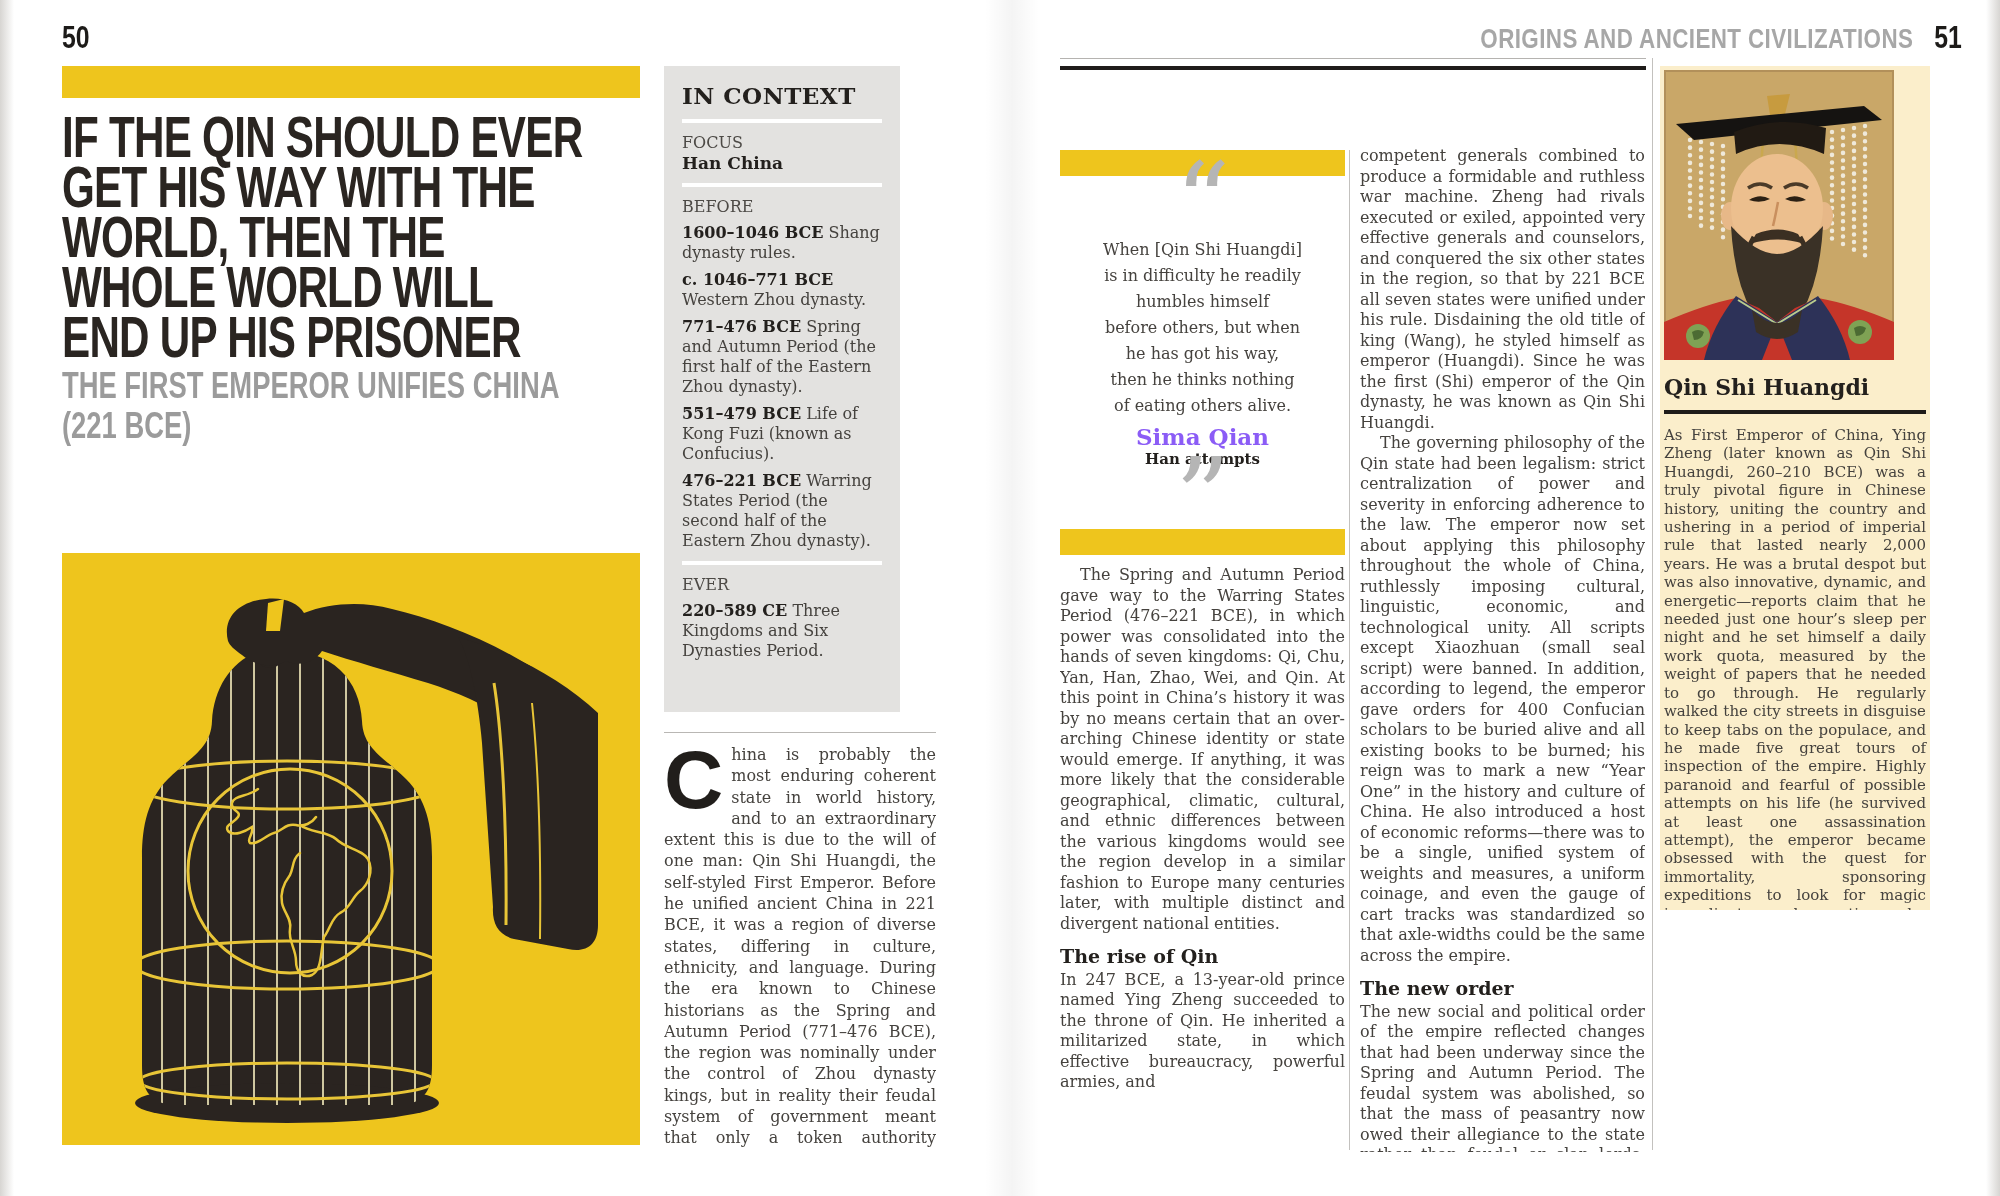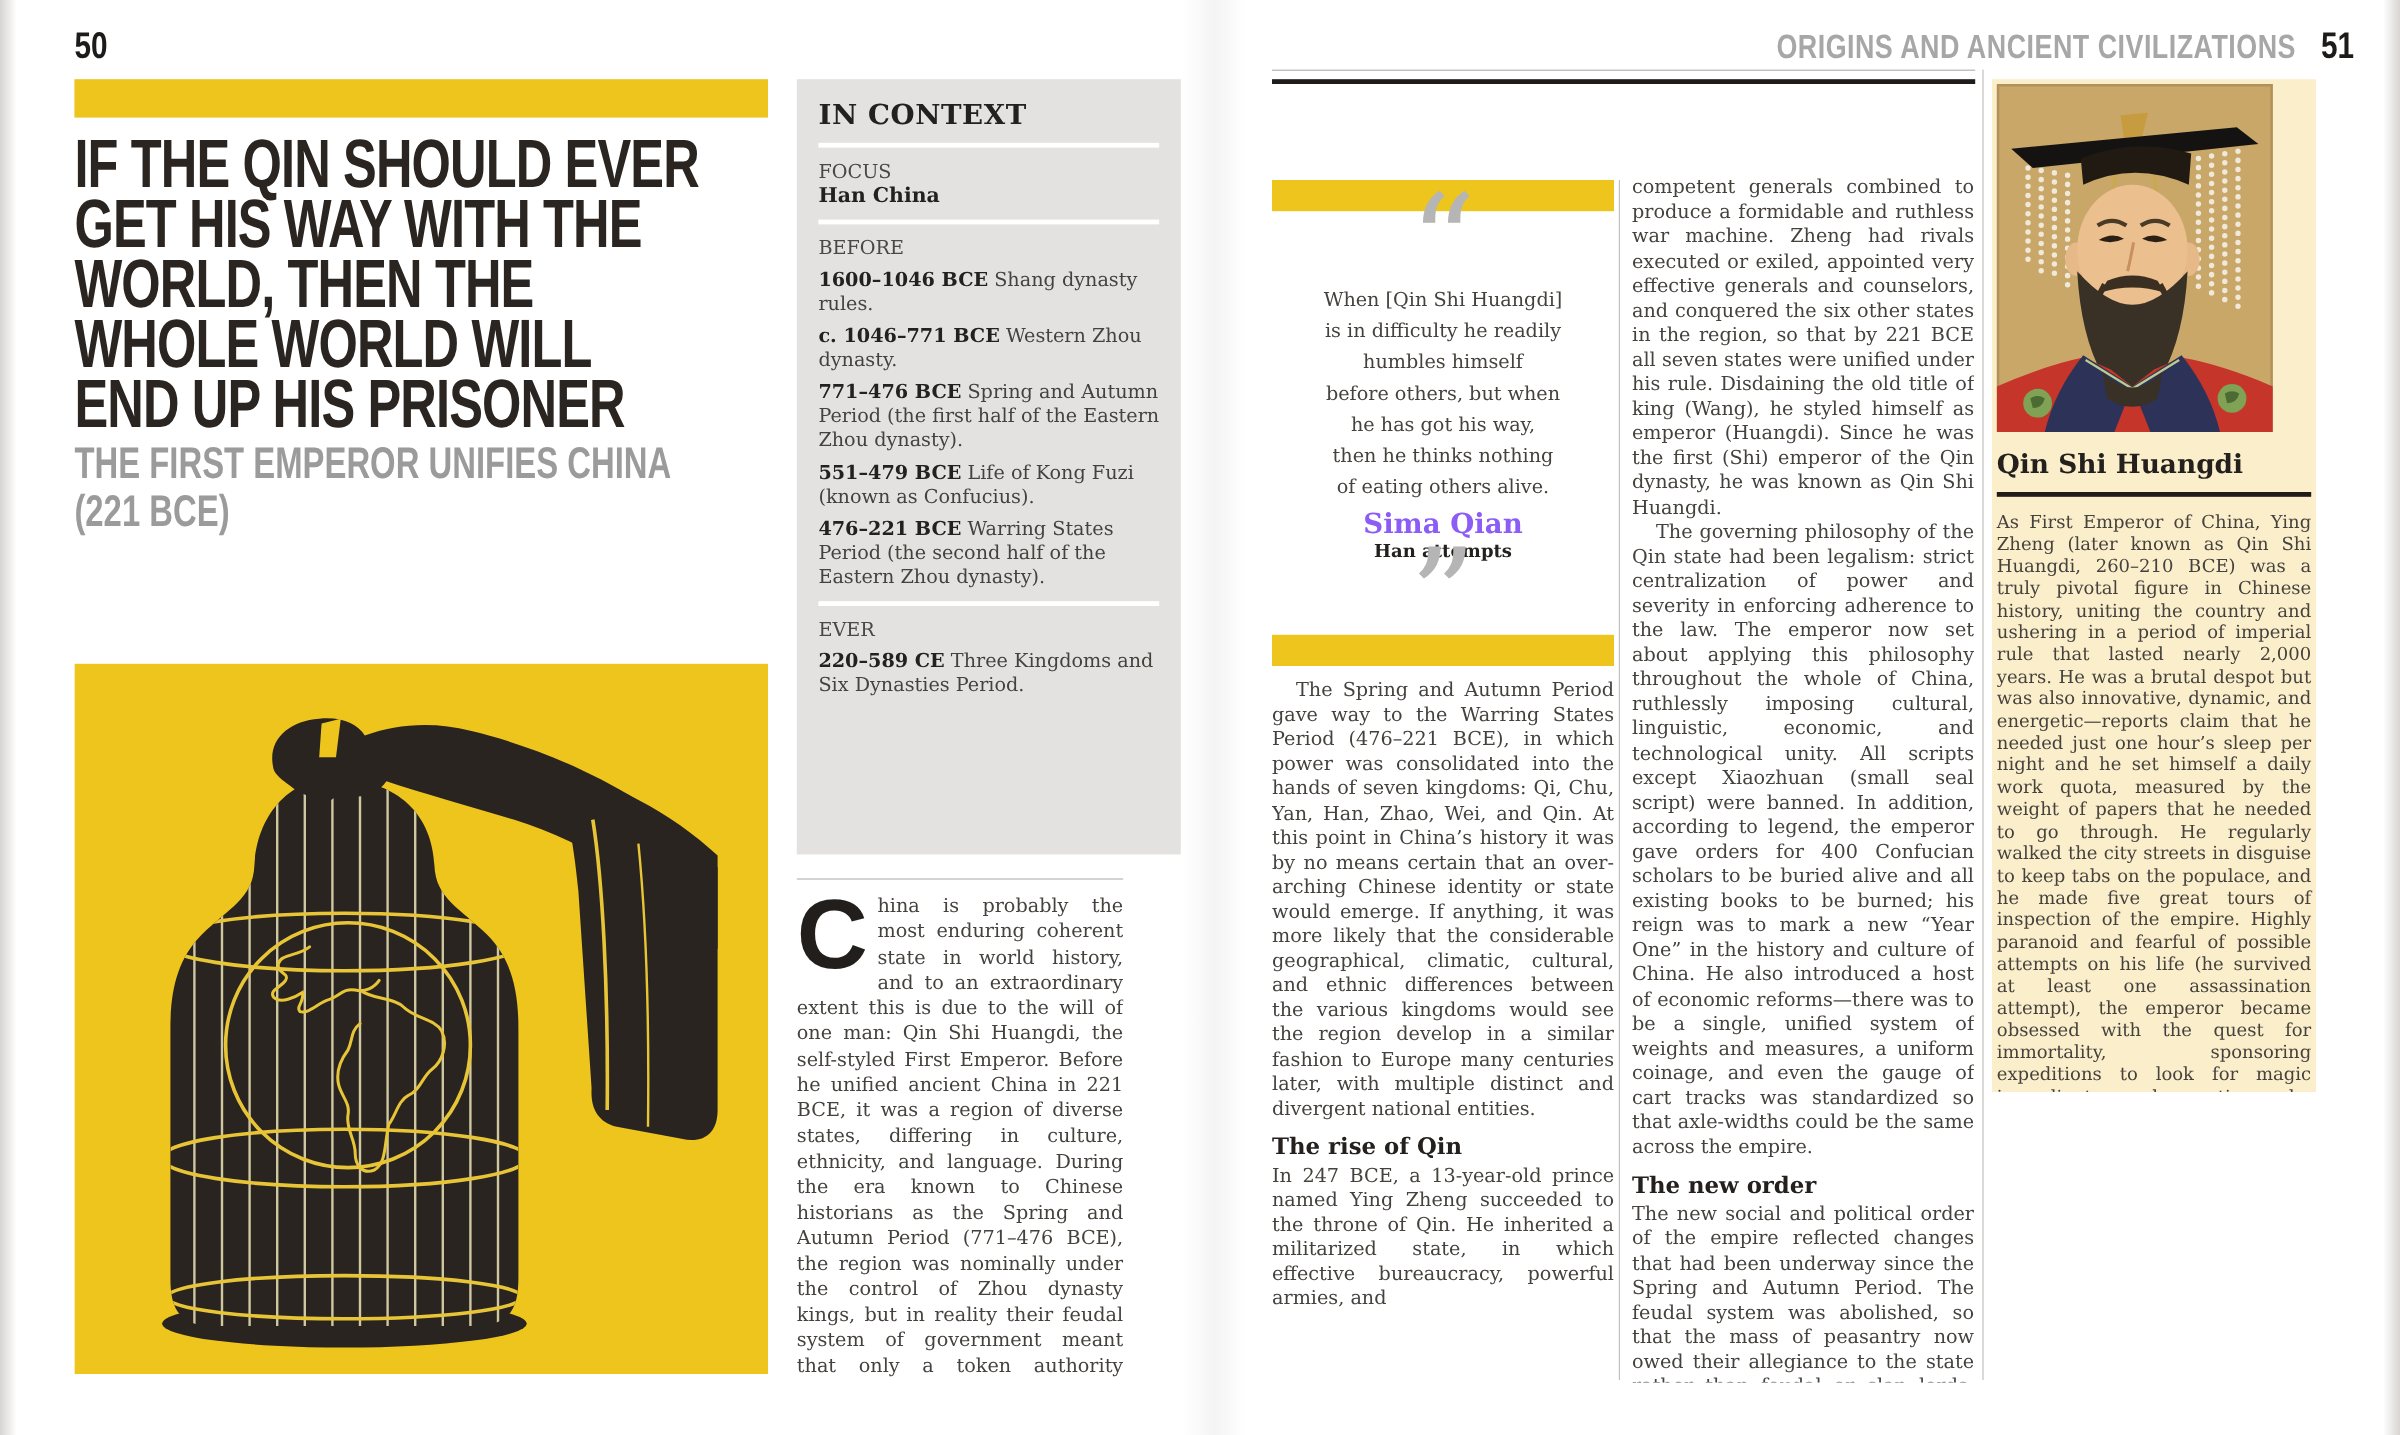--- a/index.html
+++ b/index.html
@@ -19,21 +19,21 @@
                 transform:scaleX(.8);transform-origin:0 0;letter-spacing:0;}
   .title-bar{position:absolute;left:62px;top:66px;width:578px;height:32px;background:var(--accent_yellow,#eec51d);}
   .big-title{position:absolute;left:62px;top:112px;width:578px;}
   .big-title .inner{transform:scaleX(.74);transform-origin:0 0;width:790px;
                     font-size:57px;line-height:50px;letter-spacing:-1px;color:#2a2521;white-space:pre-line;}
   .sub-title{position:absolute;left:62px;top:366px;width:578px;}
   .sub-title .inner{transform:scaleX(.74);transform-origin:0 0;width:790px;
                     font-size:37px;line-height:40px;color:var(--text_grey,#9b9b9b);white-space:pre-line;}
   .art{position:absolute;left:62px;top:553px;width:578px;height:592px;}
 
-  .ctx{position:absolute;left:664px;top:66px;width:320px;height:646px;background:var(--box_grey,#e3e2e0);
+  .ctx{position:absolute;left:664px;top:66px;width:236px;height:646px;background:var(--box_grey,#e3e2e0);
        box-sizing:border-box;padding:16px 18px;overflow:hidden;}
   .ctx h2{margin:0;font-size:23px;letter-spacing:.5px;color:#23201d;font-weight:bold;}
   .ctx .rule{height:4px;background:#ffffff;margin:10px 0;}
   .ctx .lbl{font-size:16px;color:#4c4945;margin:0 0 1px 0;}
   .ctx .focus-val{font-size:17px;font-weight:bold;margin:0;color:#23201d;}
   .ctx p.entry{margin:7px 0 0 0;font-size:16px;line-height:20px;color:#45423e;}
   .ctx p.entry b{color:#23201d;}
 
   .col-rule-top{position:absolute;left:664px;top:732px;width:272px;height:1px;background:#b9b7b4;}
   .intro-col{position:absolute;left:664px;top:744px;width:272px;height:406px;overflow:hidden;

